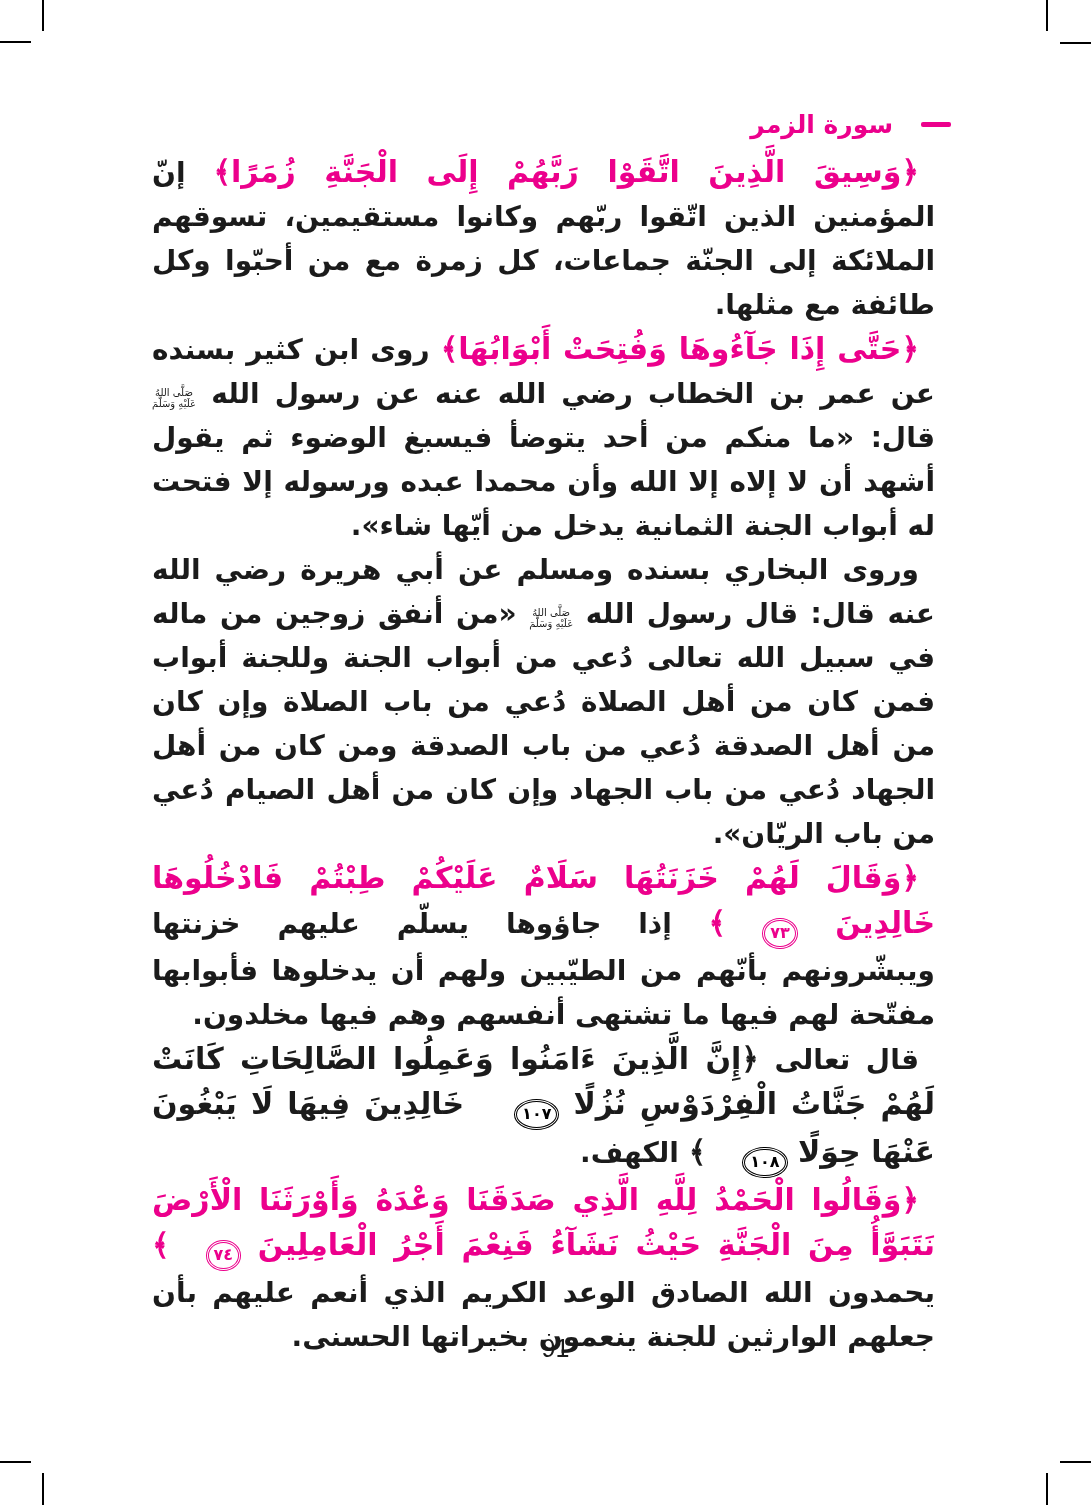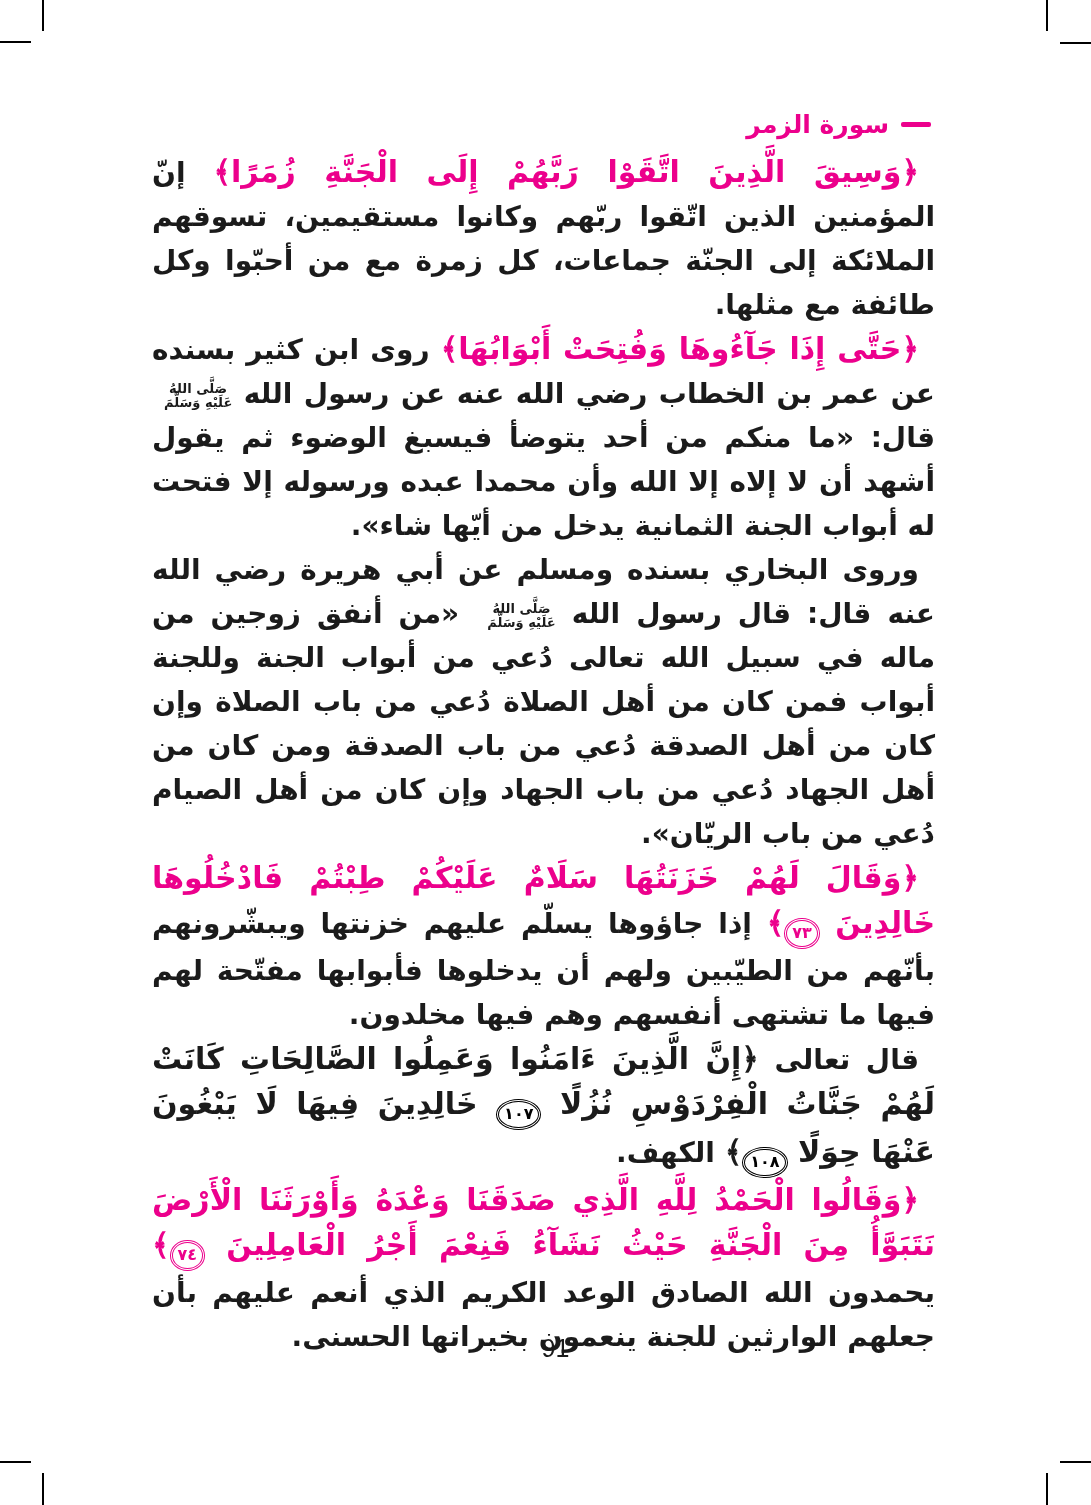--- a/index.html
+++ b/index.html
@@ -16,22 +16,22 @@
   .crop.tl-h{left:0;top:41px;width:31px;height:2px;}
   .crop.tr-v{left:1046px;top:0;width:2px;height:31px;}
   .crop.tr-h{right:0;top:42px;width:31px;height:2px;}
   .crop.bl-h{left:0;top:1461px;width:31px;height:2px;}
   .crop.bl-v{left:42px;top:1473px;width:2px;height:32px;}
   .crop.br-h{right:0;top:1461px;width:31px;height:2px;}
   .crop.br-v{left:1046px;top:1473px;width:2px;height:32px;}
 
   
   .header{
-    position:absolute;top:110px;right:160px;
-    direction:rtl;display:flex;align-items:center;gap:12px;
+    position:absolute;top:110px;right:140px;
+    direction:rtl;display:flex;align-items:center;gap:28px;
     color:#ec008c;
   }
   .header .dash{width:30px;height:5px;background:#ec008c;border-radius:2px;}
   .header .title{font-size:25px;font-weight:bold;letter-spacing:-1px;}
 
   
   .content{
     position:absolute;top:150px;right:156px;left:152px;
     direction:rtl;
   }
@@ -48,32 +48,32 @@
   .quran.black{color:#1b1b1b;}
   .aya{
     display:inline-block;
     font-size:16px;line-height:1;
     border:3px double currentColor;
     border-radius:50%;
     padding:4px 5px 5px 5px;
     vertical-align:-5px;
     font-weight:bold;
     text-indent:0;
+    margin-left:36px;
   }
   .aya.pink{color:#ec008c;}
   .aya.black{color:#000000;}
   .saw{
     display:inline-block;
-    font-size:13px;line-height:1.1;
-    font-weight:700;
+    font-size:10px;line-height:1.1;
+    font-weight:400;
     text-align:center;
     vertical-align:-4px;
     color:#1b1b1b;
     text-indent:0;
-    margin-left:12px;
   }
   .page-number{
     position:absolute;top:1334px;left:0;right:0;
     text-align:center;
     font-family:"Liberation Sans","DejaVu Sans",sans-serif;
     font-size:25px;color:#1b1b1b;
     direction:ltr;
     margin-left:20px;
   }
 </style>

